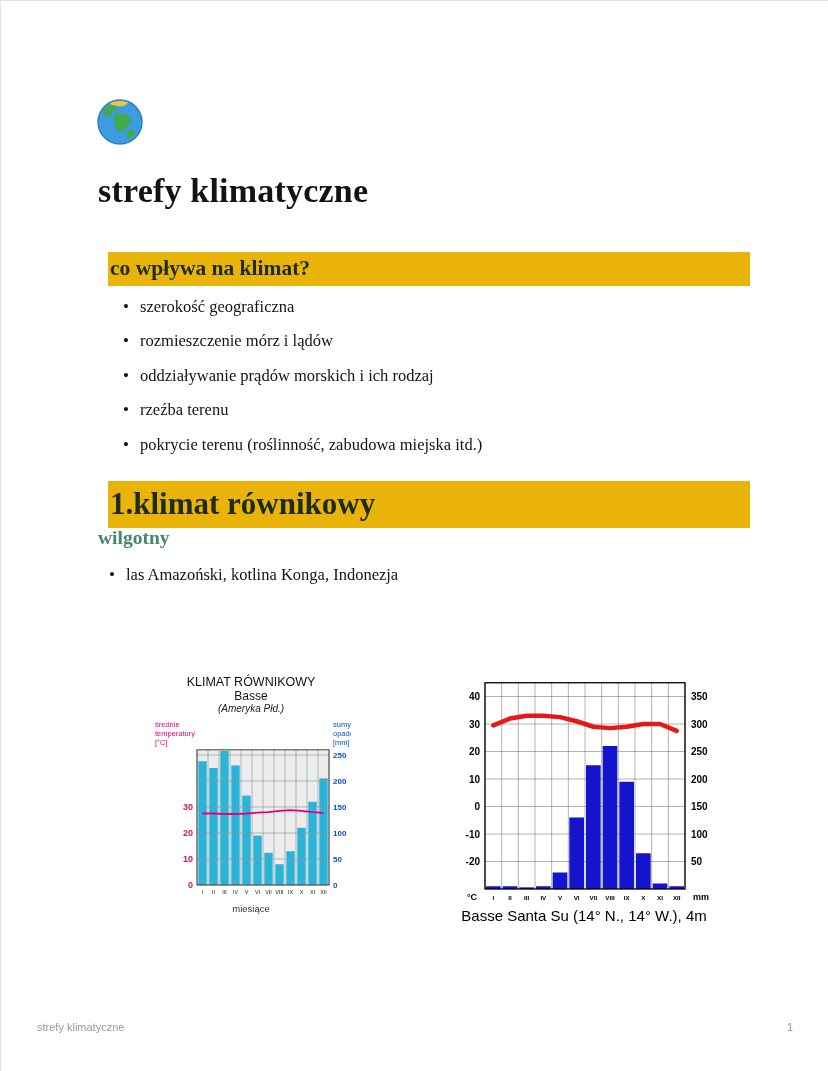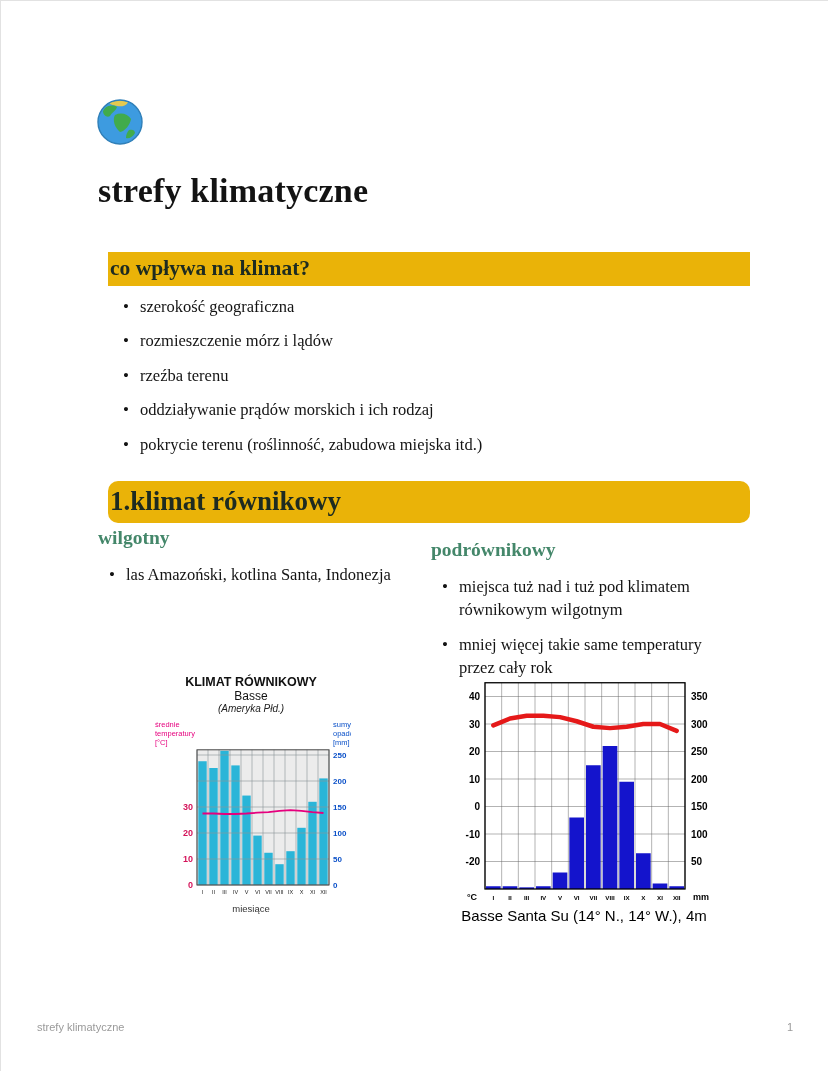--- a/index.html
+++ b/index.html
@@ -3,30 +3,30 @@
 <meta charset="utf-8">
 <style>
   html,body{margin:0;padding:0;background:#f2f2f2;}
   .page{position:relative;width:828px;height:1071px;background:#ffffff;border:1px solid #e2e2e2;
         margin:0 auto;overflow:hidden;color:#131313;font-family:"Liberation Serif",serif;}
   .abs{position:absolute;}
   .globe{left:94px;top:96px;width:50px;height:50px;}
   .h1{left:97px;top:171px;font-size:34px;font-weight:bold;letter-spacing:.2px;}
   .secbar{left:97px;width:634px;background:#eab308;color:#1d2b21;font-weight:bold;margin-left:10px;}
   .sec1{top:251px;font-size:21.5px;padding:4px 6px 5px 2px;}
-  .sec2{top:480px;font-size:27px;padding:5px 6px 6px 2px;border-radius:10px;}
+  .sec2{top:480px;font-size:31px;padding:5px 6px 6px 2px;}
   ul.blist{list-style:none;margin:0;padding:0;}
   ul.blist li{position:relative;padding-left:28px;font-size:16.5px;margin-bottom:11px;line-height:1.42;}
   ul.blist li::before{content:"•";position:absolute;left:11px;top:0;font-size:17px;}
   .list1{left:111px;top:294px;width:620px;}
   .colL{left:97px;top:526px;width:318px;}
   .colR{left:430px;top:538px;width:292px;}
   .colhead{font-size:19.5px;font-weight:bold;color:#44876a;margin-bottom:14px;}
   .chart1{left:150px;top:674px;width:200px;font-family:"Liberation Sans",sans-serif;text-align:center;}
-  .c1t{font-size:12.5px;font-weight:bold;color:#111;}
+  .c1t{font-size:12.5px;font-weight:normal;color:#111;}
   .c1s{font-size:12px;color:#111;}
   .c1s2{font-size:10px;font-style:italic;color:#222;margin-bottom:2px;}
   .c1x{font-size:9.5px;color:#333;margin-top:1px;}
   .chart2{left:450px;top:676px;width:266px;font-family:"Liberation Sans",sans-serif;text-align:center;}
   .c2cap{font-size:15px;font-weight:normal;color:#000;}
   .footer{top:1020px;font-family:"Liberation Sans",sans-serif;font-size:11px;color:#9a9a9a;}
   .fL{left:36px;}.fR{right:36px;}
   svg{display:block;}
 </style>
 </head>
@@ -43,41 +43,34 @@
     <circle cx="25" cy="25" r="22" fill="none" stroke="#2f7fb8" stroke-width="1.4"></circle>
   </svg>
 
   <div class="abs h1">strefy klimatyczne</div>
 
   <div class="abs secbar sec1">co wpływa na klimat?</div>
 
   <ul class="abs blist list1">
     <li>szerokość geograficzna</li>
     <li>rozmieszczenie mórz i lądów</li>
+    <li>oddziaływanie prądów morskich i ich rodzaj</li>
     <li>rzeźba terenu</li>
-    <li>oddziaływanie prądów morskich i ich rodzaj</li>
     <li>pokrycie terenu (roślinność, zabudowa miejska itd.)</li>
   </ul>
 
   <div class="abs secbar sec2">1.klimat równikowy</div>
 
   <div class="abs colL">
     <div class="colhead">wilgotny</div>
     <ul class="blist">
-      <li>las Amazoński, kotlina Santa, Indonezja</li>
+      <li>las Amazoński, kotlina Konga, Indonezja</li>
     </ul>
   </div>
 
-  <div class="abs colR">
-    <div class="colhead">podrównikowy</div>
-    <ul class="blist">
-      <li>miejsca tuż nad i tuż pod klimatem równikowym wilgotnym</li>
-      <li>mniej więcej takie same temperatury przez cały rok</li>
-    </ul>
-  </div>
 
   <div class="abs chart1">
     <div class="c1t">KLIMAT RÓWNIKOWY</div>
     <div class="c1s">Basse</div>
     <div class="c1s2">(Ameryka Płd.)</div>
     <svg id="c1" width="200" height="186" viewBox="0 0 200 186">
         <rect x="46" y="33.79999999999998" width="132" height="135.20000000000002" fill="#ececec"></rect>
         <rect x="47.3" y="45.239999999999995" width="8.4" height="123.76" fill="#2ab5d8"></rect>
         <rect x="58.3" y="52" width="8.4" height="117" fill="#2ab5d8"></rect>
         <rect x="69.3" y="34.84" width="8.4" height="134.16" fill="#2ab5d8"></rect>

